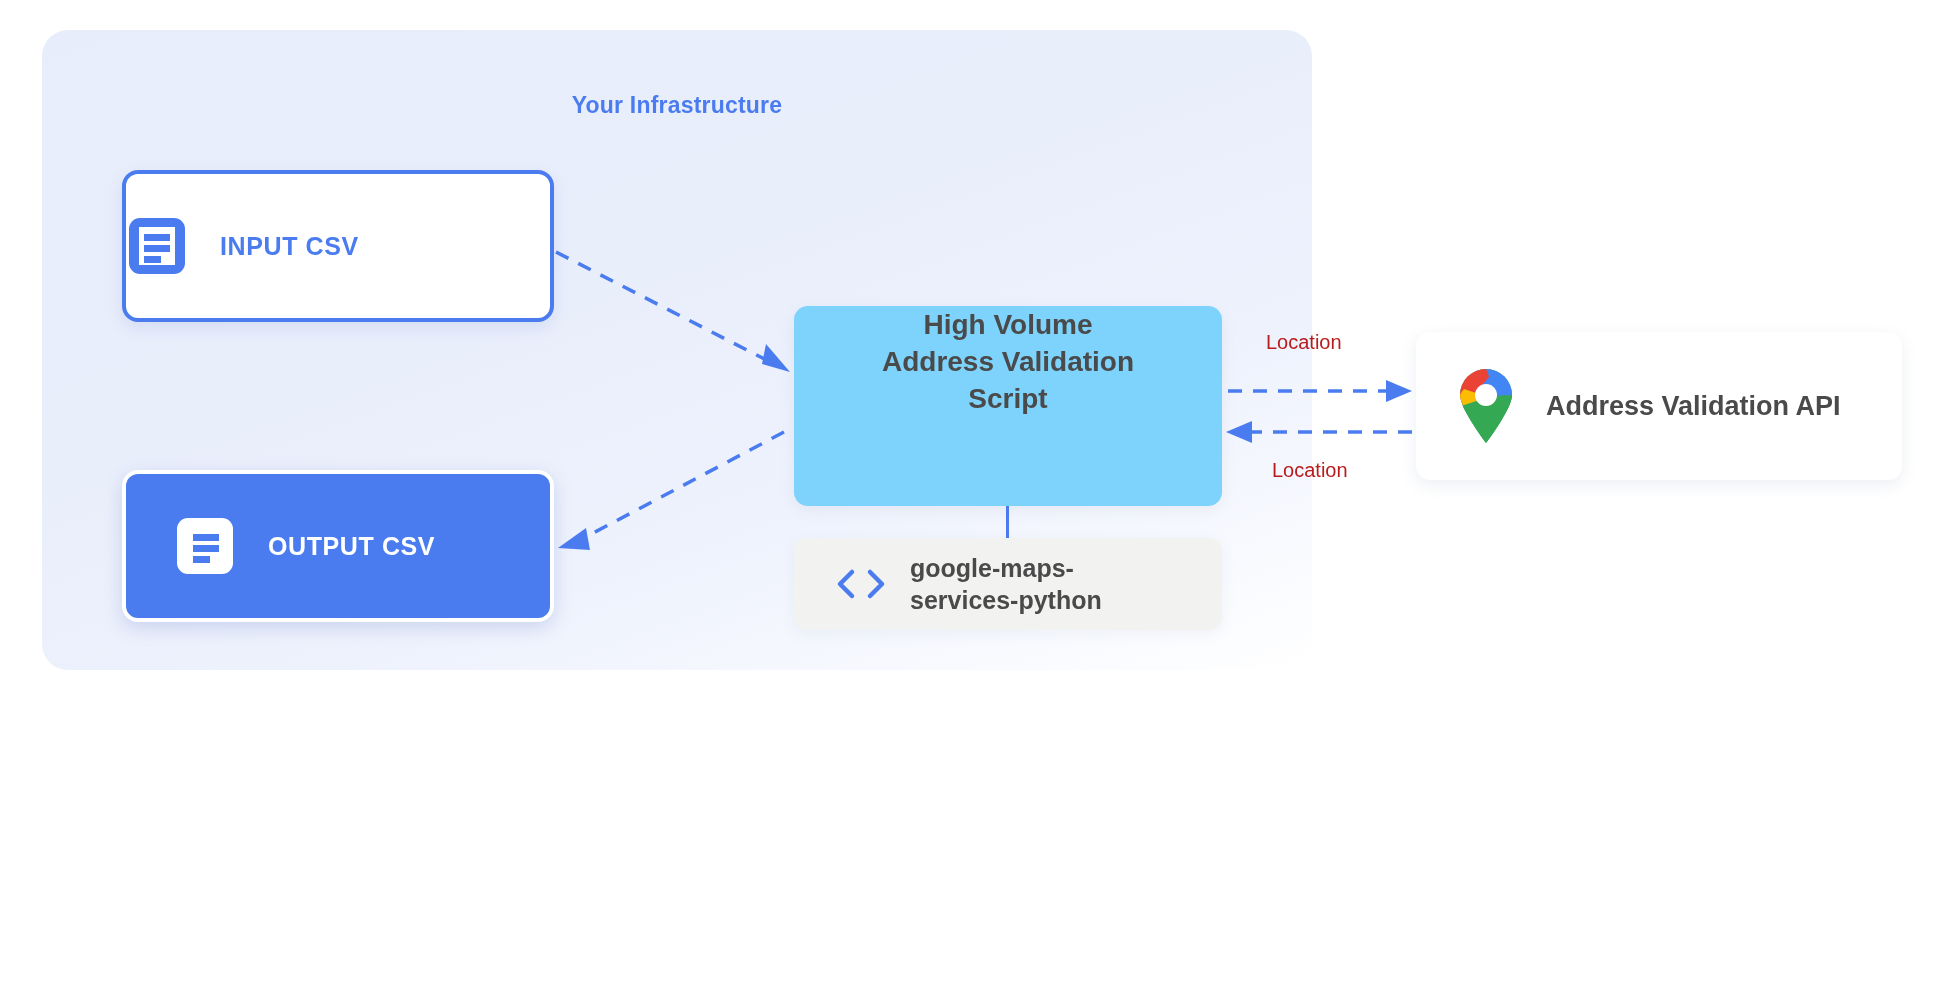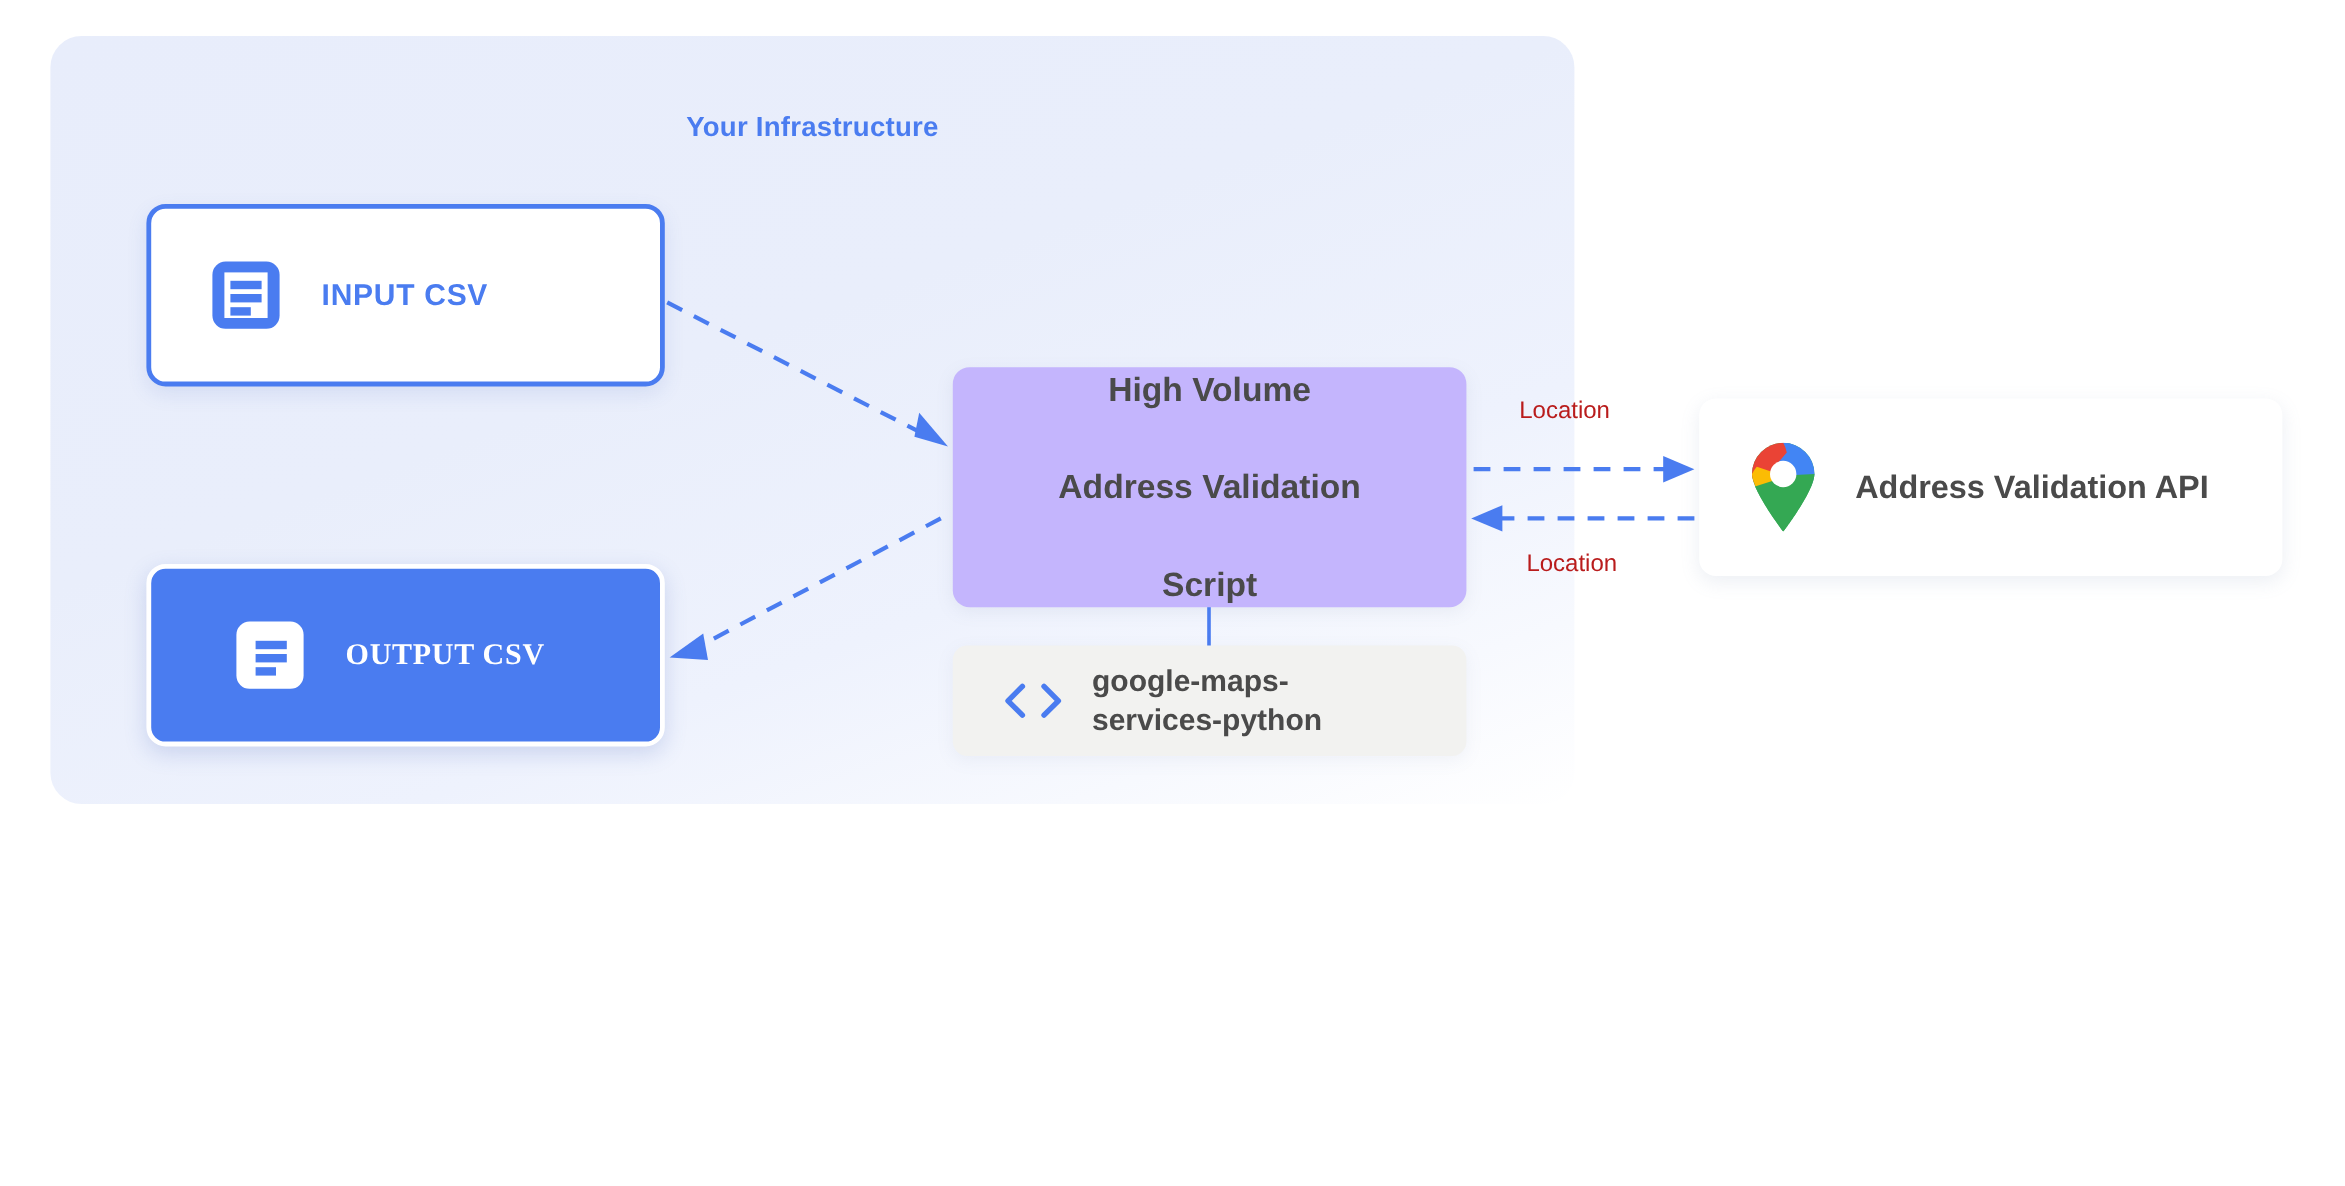--- a/index.html
+++ b/index.html
@@ -53,64 +53,62 @@
   
   .input-csv {
     left: 122px;
     top: 170px;
     width: 432px;
     height: 152px;
     background: #ffffff;
     border: 4px solid #4a7cf0;
     border-radius: 16px;
     box-shadow: 0 6px 16px rgba(80,110,190,.13);
-    padding-left: 48px;
   }
   .input-csv .lbl {
     margin-left: 32px;
     font-size: 25px;
     font-weight: bold;
     color: #4a7cf0;
     letter-spacing: .6px;
   }
 
   
   .output-csv {
     left: 122px;
     top: 470px;
     width: 432px;
     height: 152px;
     background: #4a7cf0;
     border: 4px solid #ffffff;
     border-radius: 16px;
     box-shadow: 0 6px 18px rgba(80,110,190,.22);
-    padding-left: 68px;
-    font-family: Liberation Serif, serif;
+    padding-left: 48px;
   }
   .output-csv .lbl {
     margin-left: 32px;
     font-size: 25px;
     font-weight: bold;
     color: #ffffff;
     letter-spacing: .6px;
   }
 
   
   .doc-icon { width: 62px; height: 62px; flex: 0 0 auto; }
 
   
   .script-box {
     left: 794px;
     top: 306px;
     width: 428px;
     height: 200px;
-    background: #c4b5fd;
+    background: #7dd3fc;
     border-radius: 14px;
     flex-direction: column;
-    justify-content: space-between;
+    justify-content: flex-start;
     box-shadow: 0 4px 14px rgba(120,130,160,.10);
   }
   .script-box .line {
     font-size: 28px;
     font-weight: bold;
     color: #4a4a4a;
     line-height: 1.33;
     text-align: center;
   }
 

